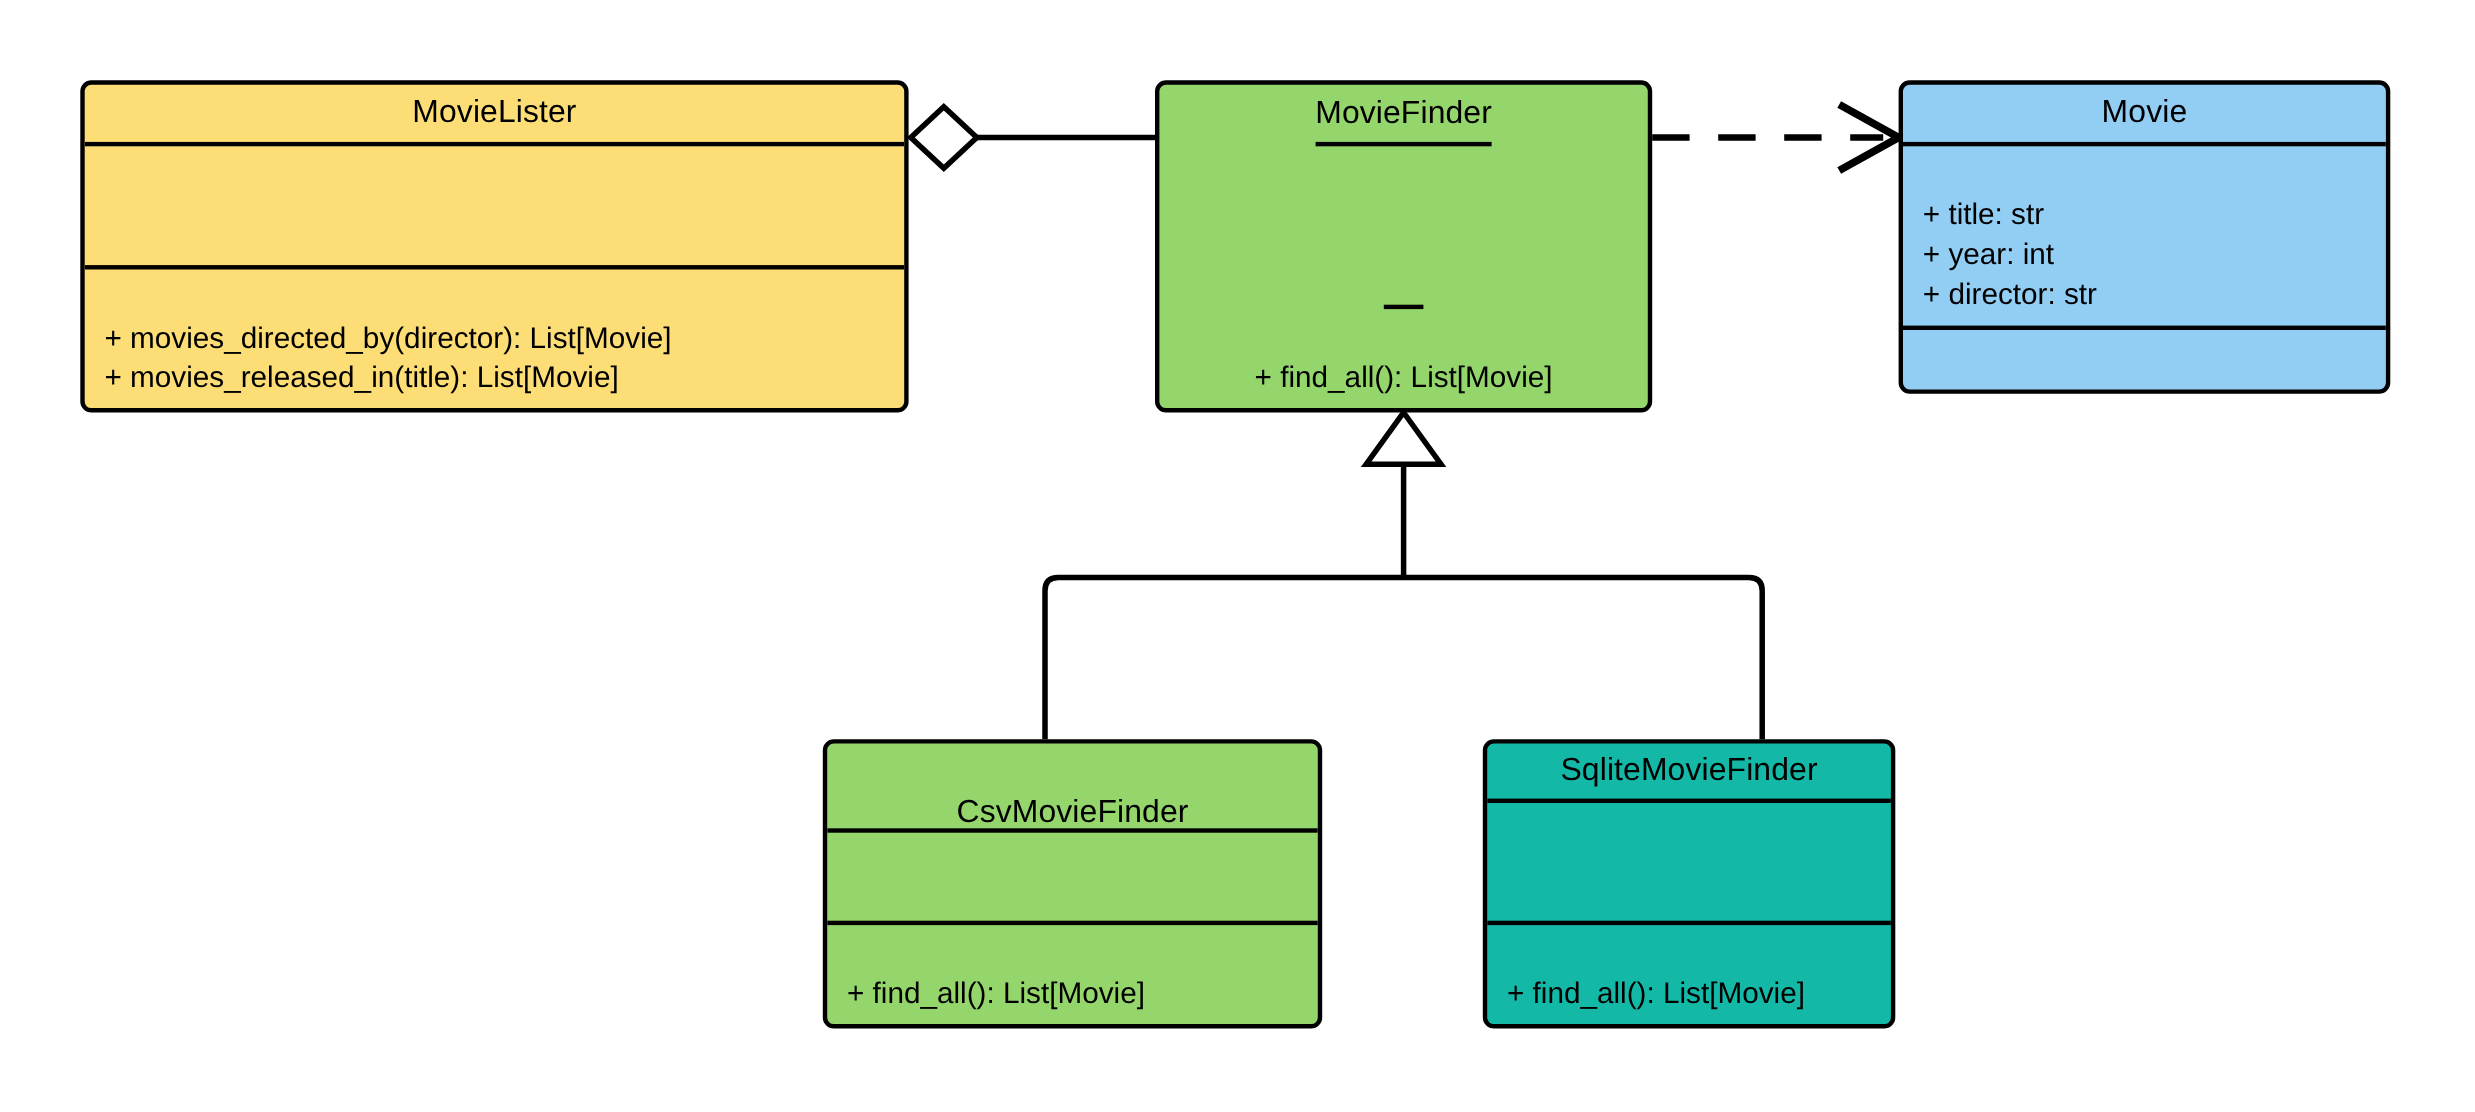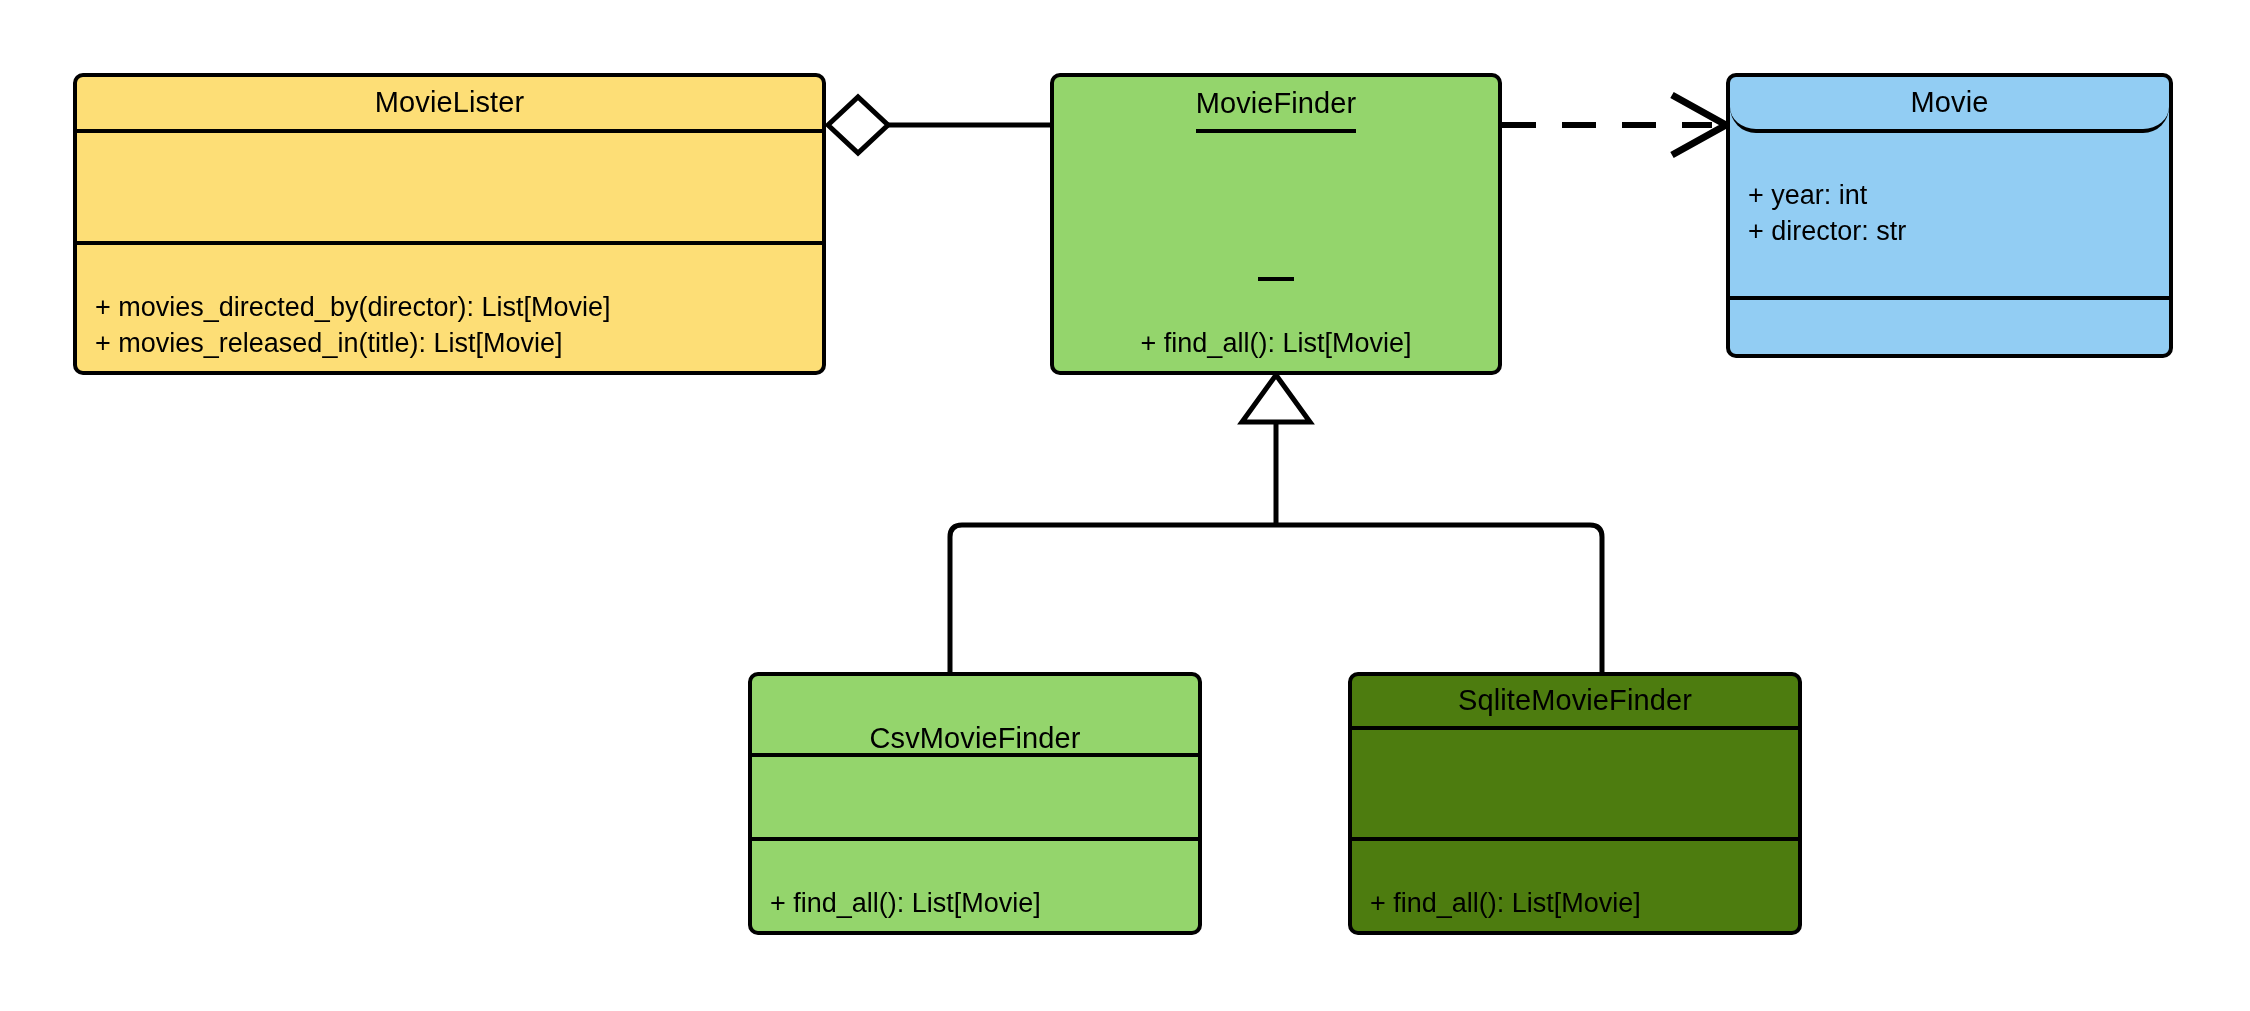--- a/index.html
+++ b/index.html
@@ -105,41 +105,42 @@
     <div class="compartment title" style="height:68px;">
       <span class="class-name">MovieFinder</span>
     </div>
     <div class="compartment attrs" style="height:138px;"></div>
     <div class="compartment methods" style="flex:1;">
       <div class="member">+ find_all(): List[Movie]</div>
     </div>
   </div>
 
   <div class="uml-class" style="left:1726px; top:73px; width:447px; height:285px; background:#92CDF3;">
-    <div class="compartment title" style="height:60px;border-radius:26px;">
+    <div class="compartment title" style="height:60px;">
       <span class="class-name">Movie</span>
     </div>
     <div class="compartment attrs" style="height:147px;">
+      <div class="member">+ title: str</div>
       <div class="member">+ year: int</div>
       <div class="member">+ director: str</div>
     </div>
     <div class="compartment methods" style="flex:1;"></div>
   </div>
 
   <div class="uml-class" style="left:748px; top:672px; width:454px; height:263px; background:#94D56C;">
     <div class="compartment title" style="height:68px;margin-top:48px;">
       <span class="class-name">CsvMovieFinder</span>
     </div>
     <div class="compartment attrs" style="height:96px;"></div>
     <div class="compartment methods" style="flex:1;">
       <div class="member">+ find_all(): List[Movie]</div>
     </div>
   </div>
 
-  <div class="uml-class" style="left:1348px; top:672px; width:454px; height:263px; background:#4d7c0f;">
+  <div class="uml-class" style="left:1348px; top:672px; width:375px; height:263px; background:#14b8a6;">
     <div class="compartment title" style="height:68px;">
       <span class="class-name">SqliteMovieFinder</span>
     </div>
     <div class="compartment attrs" style="height:96px;"></div>
     <div class="compartment methods" style="flex:1;">
       <div class="member">+ find_all(): List[Movie]</div>
     </div>
   </div>
 
 </div>

